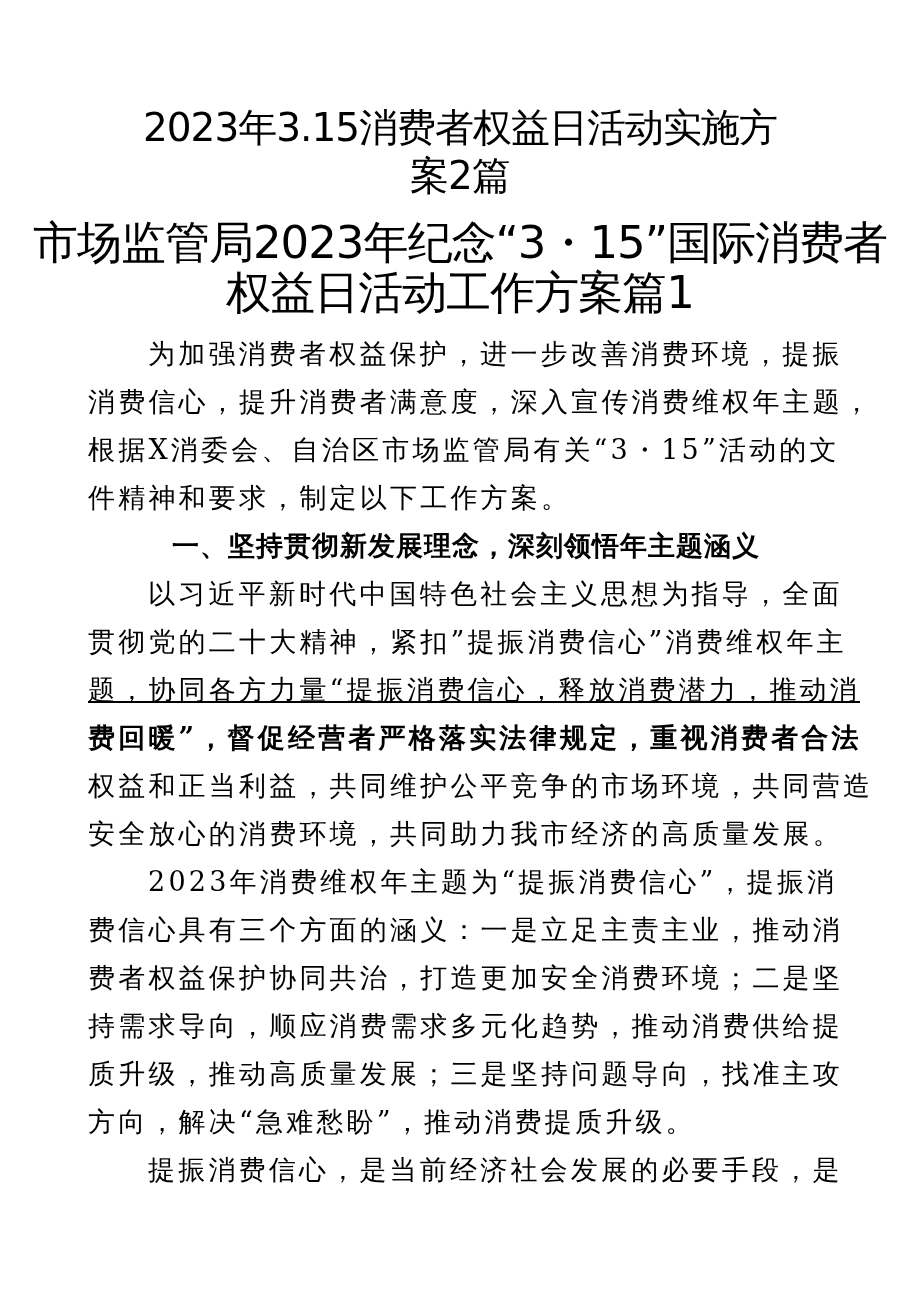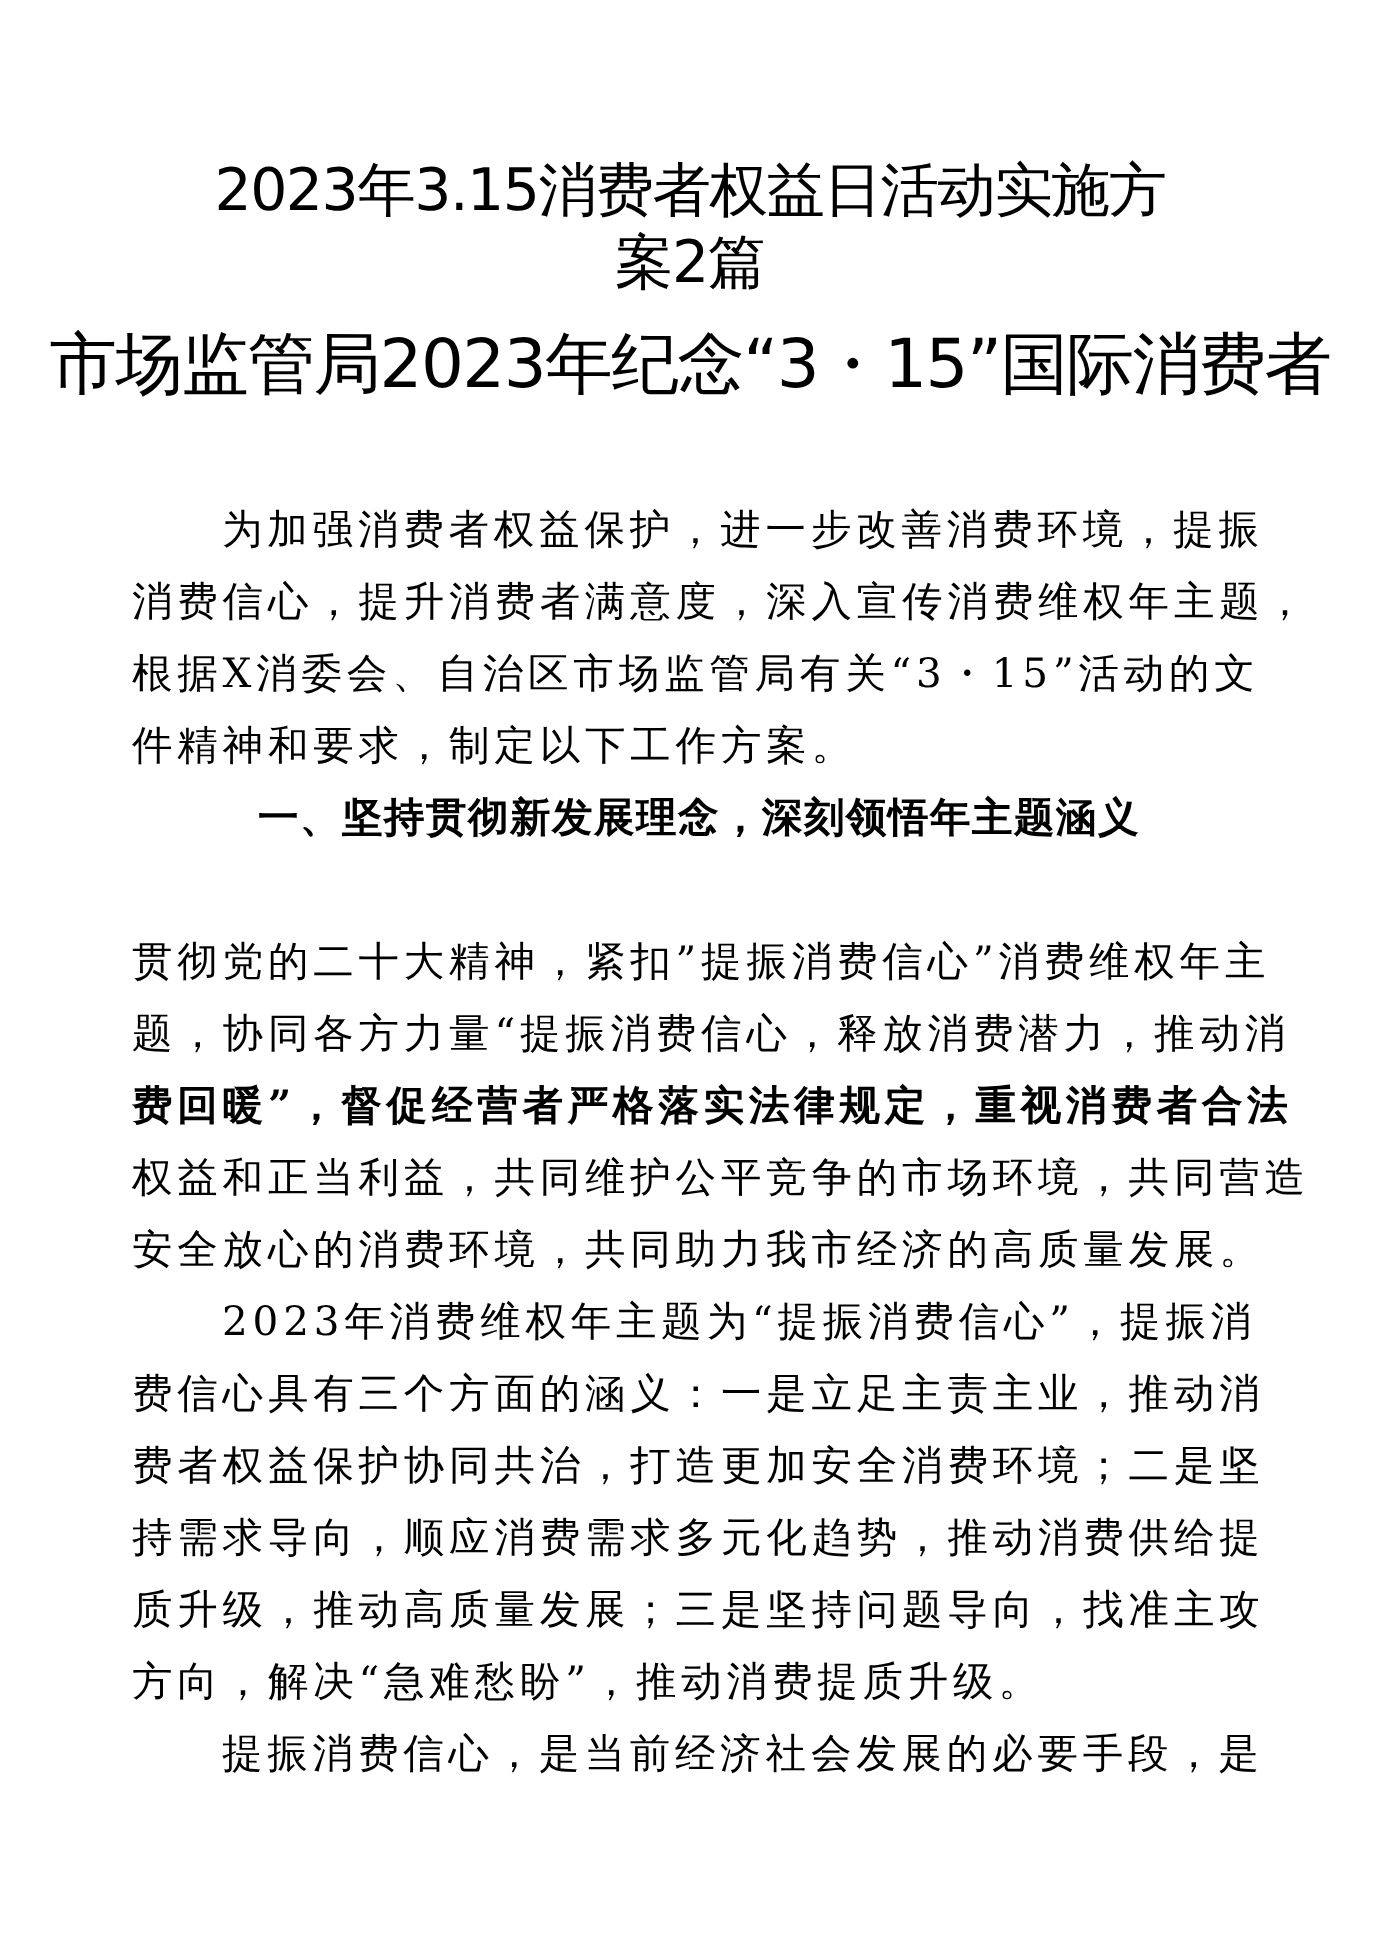--- a/index.html
+++ b/index.html
@@ -63,30 +63,32 @@
   </style>
 </head>
 <body>
 
 <div class="page">
 
   <div class="title" style="top:104px;">2023年3.15消费者权益日活动实施方</div>
   <div class="title" style="top:152px;">案2篇</div>
 
   <div class="subtitle" style="top:223px;">市场监管局2023年纪念“3・15”国际消费者</div>
+  <div class="subtitle" style="top:273px;">权益日活动工作方案篇1</div>
 
   <div class="line indent" style="top:336px;">为加强消费者权益保护，进一步改善消费环境，提振</div>
   <div class="line" style="top:384px;">消费信心，提升消费者满意度，深入宣传消费维权年主题，</div>
   <div class="line" style="top:432px;">根据X消委会、自治区市场监管局有关“3・15”活动的文</div>
   <div class="line" style="top:480px;">件精神和要求，制定以下工作方案。</div>
 
   <div class="line heading" style="top:528px;">一、坚持贯彻新发展理念，深刻领悟年主题涵义</div>
 
+  <div class="line indent" style="top:576px;">以习近平新时代中国特色社会主义思想为指导，全面</div>
   <div class="line" style="top:624px;">贯彻党的二十大精神，紧扣”提振消费信心”消费维权年主</div>
-  <div class="line" style="top:672px;">题，协同各方力量“提振消费信心，释放消费潜力，推动消</div>
+  <div class="line" style="top:672px;text-decoration:underline;">题，协同各方力量“提振消费信心，释放消费潜力，推动消</div>
   <div class="line" style="top:720px;font-weight:bold;">费回暖”，督促经营者严格落实法律规定，重视消费者合法</div>
   <div class="line" style="top:768px;">权益和正当利益，共同维护公平竞争的市场环境，共同营造</div>
   <div class="line" style="top:816px;">安全放心的消费环境，共同助力我市经济的高质量发展。</div>
 
   <div class="line indent" style="top:864px;">2023年消费维权年主题为“提振消费信心”，提振消</div>
   <div class="line" style="top:912px;">费信心具有三个方面的涵义：一是立足主责主业，推动消</div>
   <div class="line" style="top:960px;">费者权益保护协同共治，打造更加安全消费环境；二是坚</div>
   <div class="line" style="top:1008px;">持需求导向，顺应消费需求多元化趋势，推动消费供给提</div>
   <div class="line" style="top:1056px;">质升级，推动高质量发展；三是坚持问题导向，找准主攻</div>
   <div class="line" style="top:1104px;">方向，解决“急难愁盼”，推动消费提质升级。</div>

